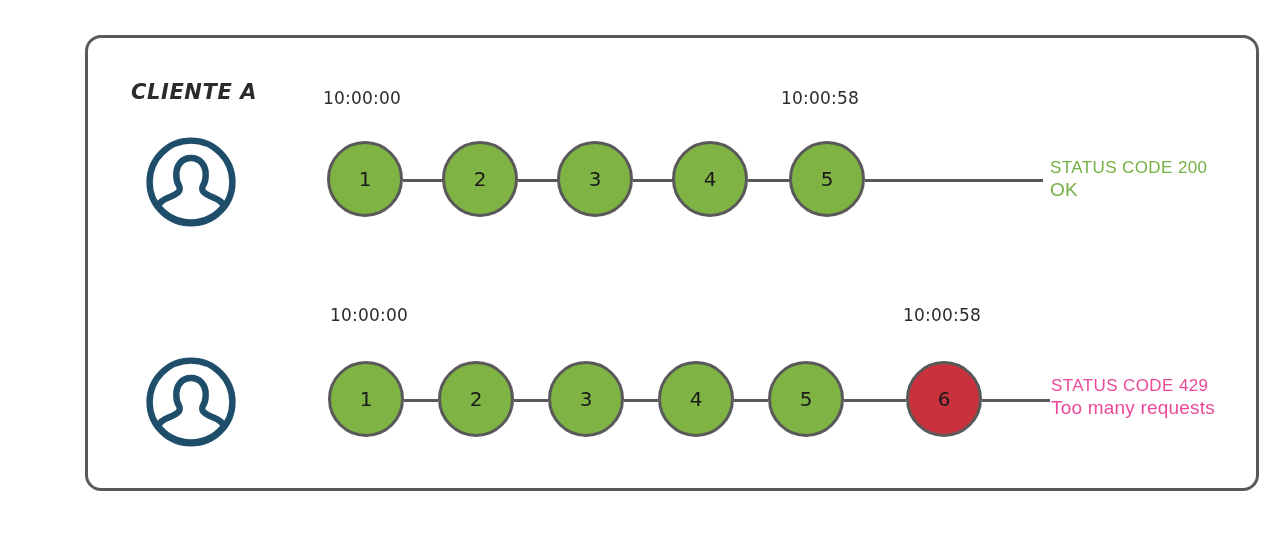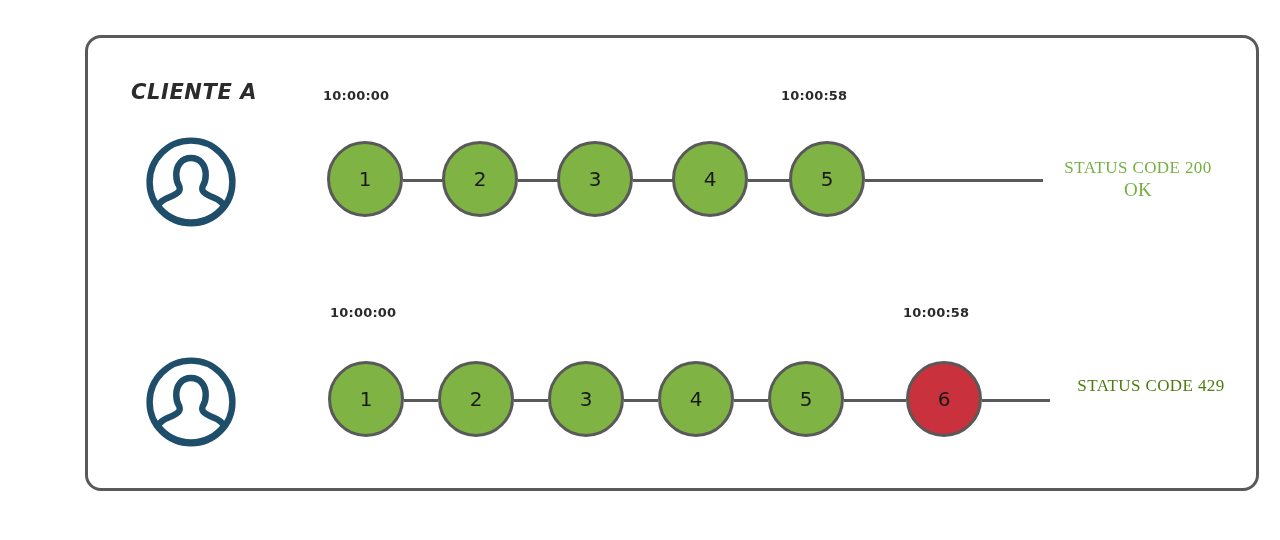--- a/index.html
+++ b/index.html
@@ -44,46 +44,45 @@
     font-weight: 600;
     font-style: italic;
     letter-spacing: 0.6px;
     color: #2b2b2b;
     white-space: nowrap;
   }
 
   .timestamp {
     position: absolute;
     font-family: "DejaVu Sans", sans-serif;
-    font-size: 13px;
-    font-weight: bold;
+    font-size: 17px;
+    font-weight: normal;
     letter-spacing: 0.2px;
     color: #2b2b2b;
     white-space: nowrap;
   }
 
   .status-text {
     position: absolute;
-    text-align: center;
     white-space: nowrap;
-    font-family: Liberation Serif, serif;
+    font-family: Liberation Sans, sans-serif;
     line-height: 1.25;
   }
   .status-text .line1 {
     display: block;
     font-size: 17px;
     letter-spacing: 0.4px;
   }
   .status-text .line2 {
     display: block;
     font-size: 19px;
     letter-spacing: 0.2px;
   }
   .status-ok   { color: #75b043; }
-  .status-err  { color: #4d7c0f; }
+  .status-err  { color: #ec4899; }
 
   
   .avatar {
     position: absolute;
   }
 
   
   .node {
     position: absolute;
     border-radius: 50%;
@@ -208,15 +207,16 @@
   </div>
   <div class="node node-ok" style="left:743px; top:361px; width:76px; height:76px;">
     <span>5</span>
   </div>
   <div class="node node-err" style="left:881px; top:361px; width:76px; height:76px;">
     <span>6</span>
   </div>
 
   <div class="status-text status-err" style="left:1026px; top:375px; width:200px;">
     <span class="line1">STATUS CODE 429</span>
+    <span class="line2">Too many requests</span>
   </div>
 
 </div>
 
 </body></html>

